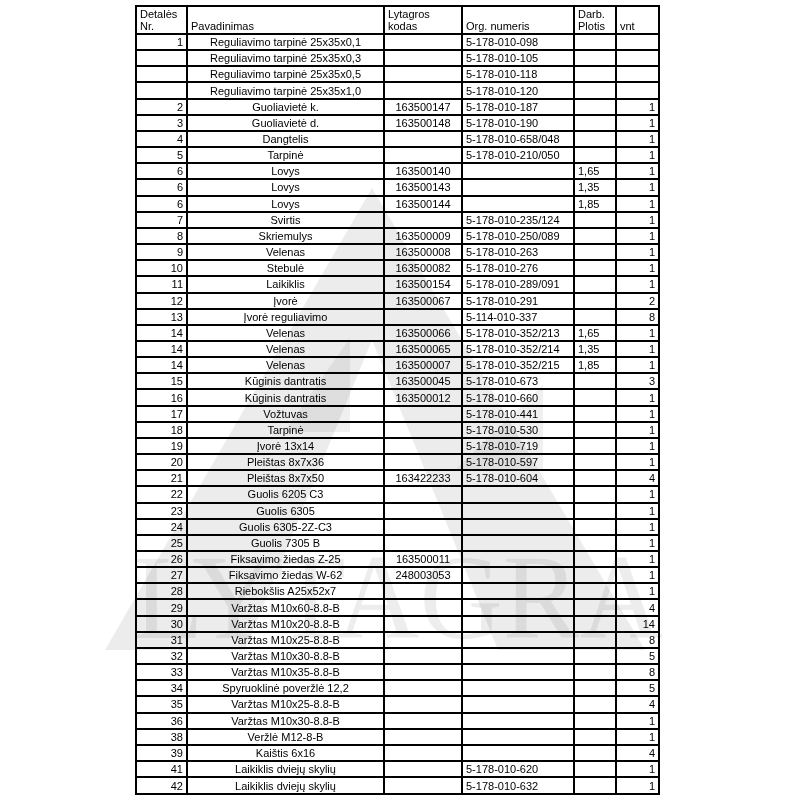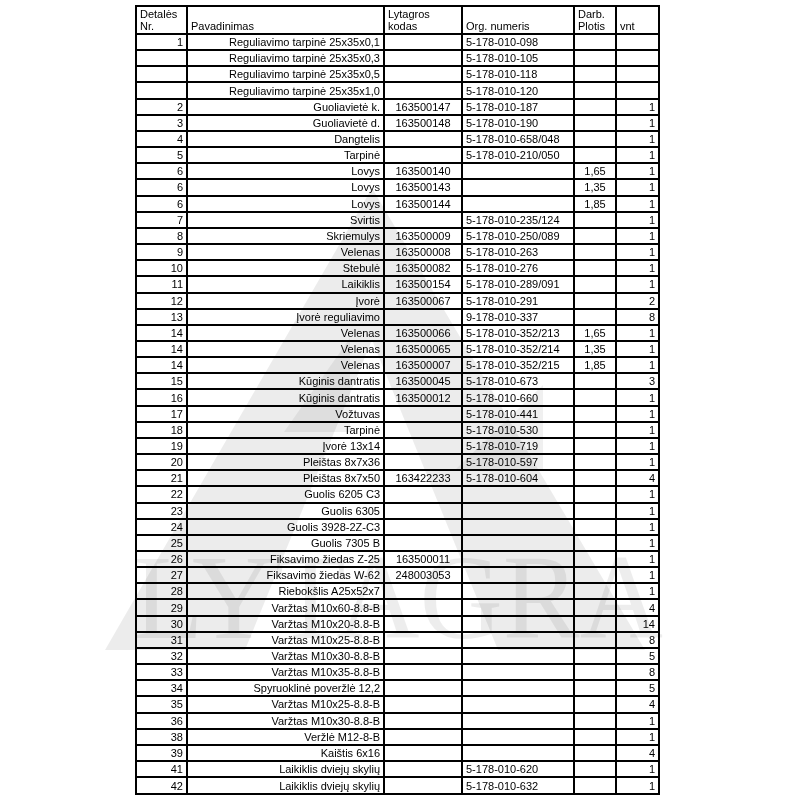--- a/index.html
+++ b/index.html
@@ -22,24 +22,24 @@
     padding:0 3px;
     white-space:nowrap;overflow:hidden;
     background:transparent;
     font-weight:normal;
   }
   .parts thead tr{height:28px;}
   .parts th{text-align:left;vertical-align:bottom;padding-bottom:1px;}
   .parts th.twoline{vertical-align:top;padding-top:1px;}
   .parts td{vertical-align:middle;}
   td.c-nr{text-align:right;}
-  td.c-name{text-align:right;}
+  td.c-name{text-align:center;}
   td.c-code{text-align:center;}
   td.c-org{text-align:left;}
-  td.c-plotis{text-align:center;}
+  td.c-plotis{text-align:left;}
   td.c-vnt{text-align:right;}
 </style>
 </head>
 <body>
 
 <svg class="watermark" width="800" height="800" viewBox="0 0 800 800" aria-hidden="true">
   <path d="M372,188 L105,650 L645,650 Z M372,340 L245,650 L498,650 Z" fill="#000000" fill-opacity="0.075" fill-rule="evenodd"></path>
   <path d="M350,338 L350,432 L284,432 Z" fill="#000000" fill-opacity="0.06"></path>
   <path d="M543,385 L543,470 L455,470 Z" fill="#000000" fill-opacity="0.06"></path>
   <text x="398" y="638" text-anchor="middle" textLength="530" lengthAdjust="spacingAndGlyphs" font-family="Liberation Serif, serif" font-size="120" fill="#000000" fill-opacity="0.07">LYTAGRA</text>
@@ -207,21 +207,21 @@
     <td class="c-name">Įvorė</td>
     <td class="c-code">163500067</td>
     <td class="c-org">5-178-010-291</td>
     <td class="c-plotis"></td>
     <td class="c-vnt">2</td>
   </tr>
       <tr>
     <td class="c-nr">13</td>
     <td class="c-name">Įvorė reguliavimo</td>
     <td class="c-code"></td>
-    <td class="c-org">9-178-010-337</td>
+    <td class="c-org">5-114-010-337</td>
     <td class="c-plotis"></td>
     <td class="c-vnt">8</td>
   </tr>
       <tr>
     <td class="c-nr">14</td>
     <td class="c-name">Velenas</td>
     <td class="c-code">163500066</td>
     <td class="c-org">5-178-010-352/213</td>
     <td class="c-plotis">1,65</td>
     <td class="c-vnt">1</td>
@@ -309,21 +309,21 @@
       <tr>
     <td class="c-nr">23</td>
     <td class="c-name">Guolis 6305</td>
     <td class="c-code"></td>
     <td class="c-org"></td>
     <td class="c-plotis"></td>
     <td class="c-vnt">1</td>
   </tr>
       <tr>
     <td class="c-nr">24</td>
-    <td class="c-name">Guolis 3928-2Z-C3</td>
+    <td class="c-name">Guolis 6305-2Z-C3</td>
     <td class="c-code"></td>
     <td class="c-org"></td>
     <td class="c-plotis"></td>
     <td class="c-vnt">1</td>
   </tr>
       <tr>
     <td class="c-nr">25</td>
     <td class="c-name">Guolis 7305 B</td>
     <td class="c-code"></td>
     <td class="c-org"></td>

